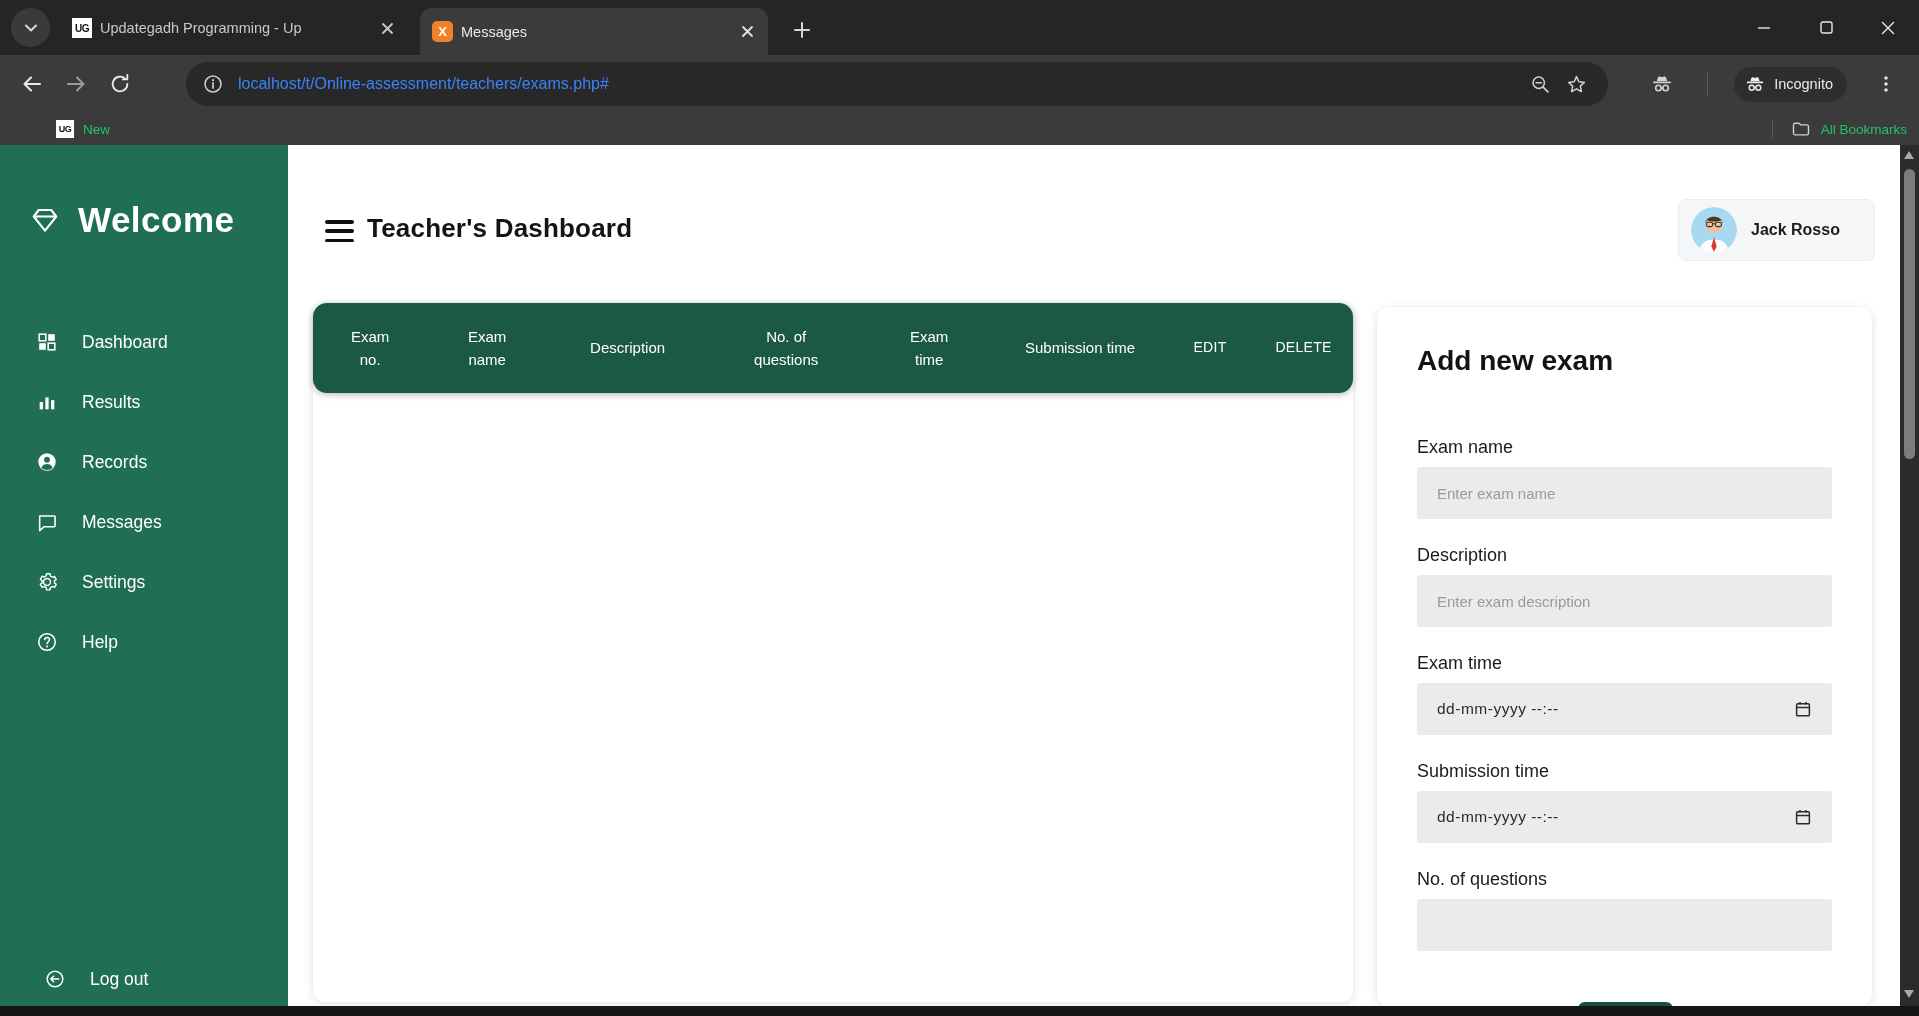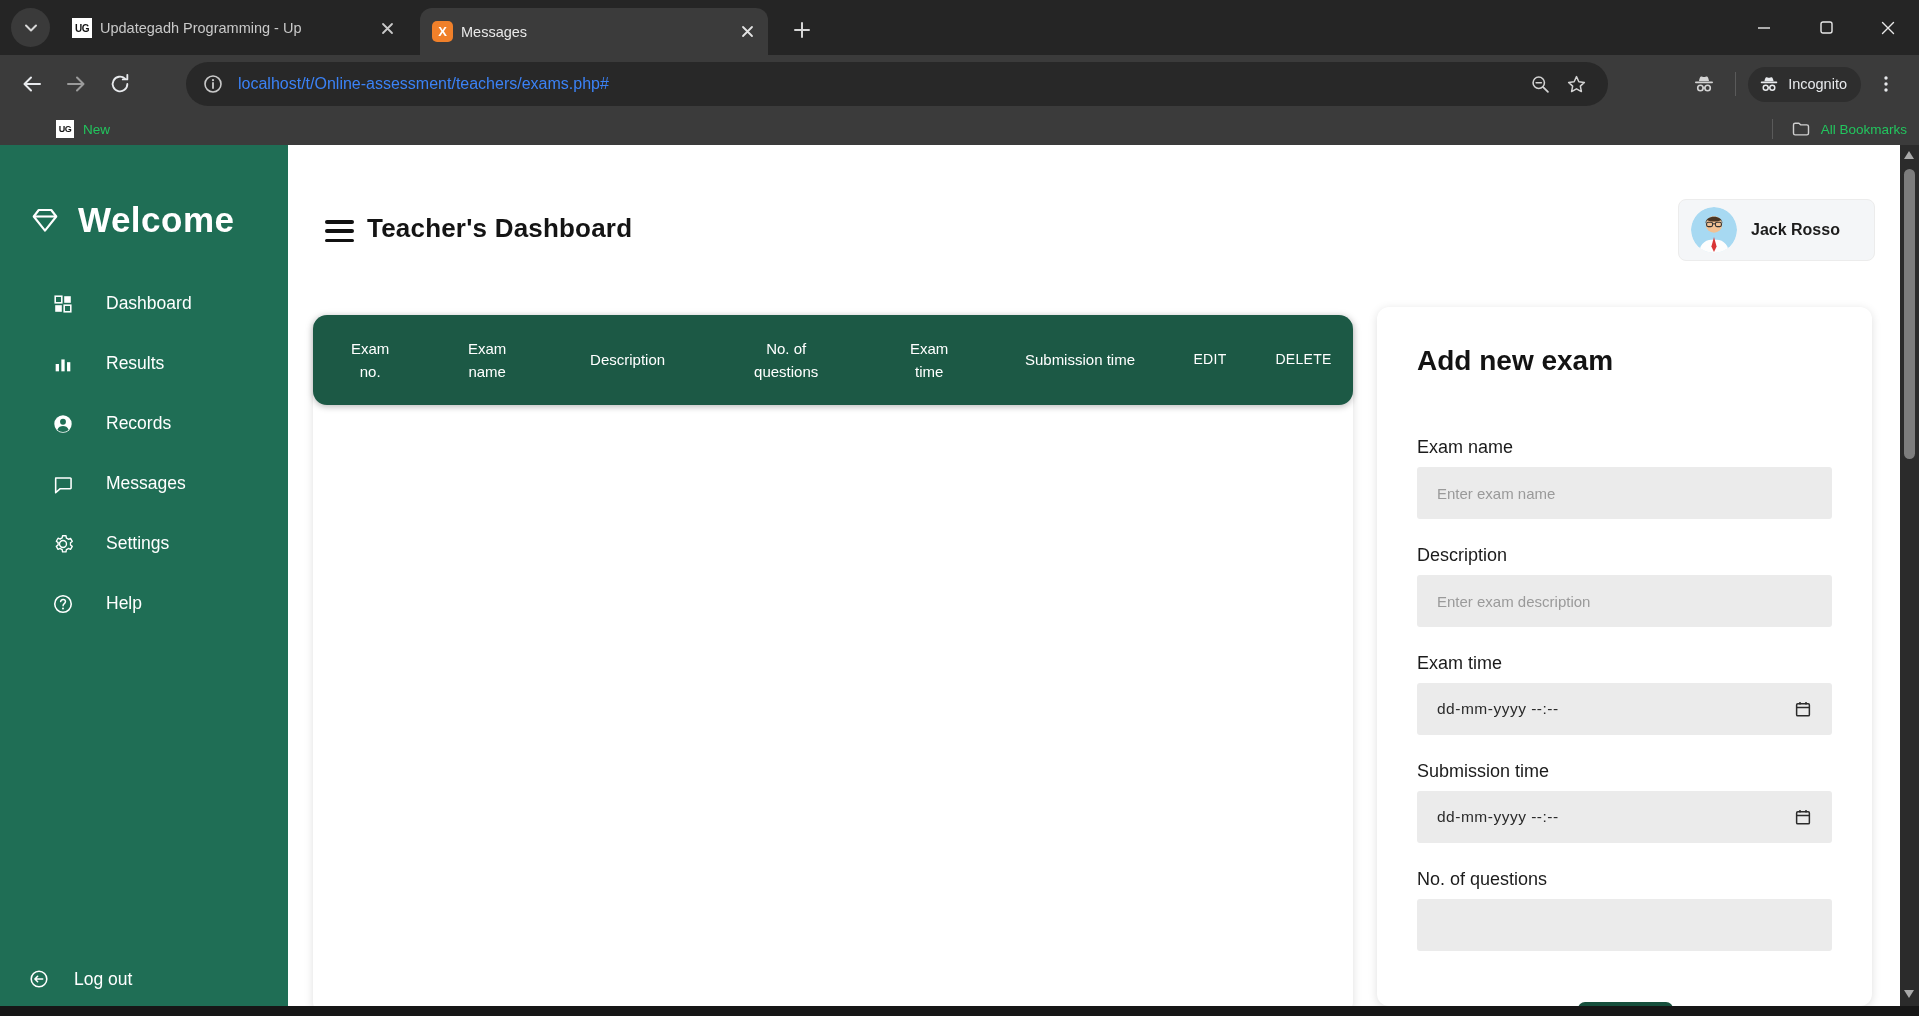--- a/index.html
+++ b/index.html
@@ -38,21 +38,21 @@
              flex:0 0 auto; }
   .nav-btn:first-child { margin-left:10px; }
   .urlbar { position:absolute; left:186px; top:7px; width:1422px; height:44px; background:#282828;
             border-radius:22px; display:flex; align-items:center; padding:0 14px 0 10px; }
   .url-info { width:34px; height:34px; border-radius:50%; display:flex; align-items:center;
               justify-content:center; flex:0 0 auto; }
   .url-text { flex:1; color:#3b82f6; font-size:16px; margin-left:8px; white-space:nowrap;
               overflow:hidden; }
   .url-icon { width:36px; height:36px; display:flex; align-items:center; justify-content:center;
               flex:0 0 auto; }
-  .tb-right { position:absolute; right:14px; top:0; height:58px; display:flex; align-items:center; gap:6px; }
+  .tb-right { position:absolute; right:14px; top:0; height:58px; display:flex; align-items:center; gap:20px; }
   .tb-icon { width:38px; height:38px; display:flex; align-items:center; justify-content:center; }
   .tb-sep { width:1px; height:24px; background:#5a5a5a; margin:0 6px; }
   .incog-chip { height:35px; background:#2e2e2e; border-radius:18px; display:flex;
                 align-items:center; padding:0 14px 0 10px; gap:8px; }
   .incog-chip span { color:#e8eaed; font-size:14.5px; }
 
   
   .bookmarks { position:absolute; top:113px; left:0; width:100%; height:32px; background:#3b3b3b;
                display:flex; align-items:center; }
   .bm-item { display:flex; align-items:center; gap:9px; margin-left:56px; }
@@ -62,45 +62,45 @@
   .bm-sep { width:1px; height:20px; background:#5a5a5a; margin-right:8px; }
 
   
   .page { position:absolute; top:145px; left:0; width:1919px; height:861px; background:#ffffff; }
 
   
   .sidebar { position:absolute; left:0; top:0; width:288px; height:100%; background:#1f6e55; }
   .brand { position:absolute; left:30px; top:55px; display:flex; align-items:center; gap:18px; }
   .brand-label { color:#fff; font-size:35px; font-weight:bold; letter-spacing:0.5px; }
   .menu { position:absolute; left:0; top:148px; width:100%; }
-  .menu-item { position:relative; height:60px; display:flex; align-items:flex-start; padding-left:52px;
-               gap:32px; }
+  .menu-item { position:relative; height:60px; display:flex; align-items:flex-end; padding-left:36px;
+               gap:24px; }
   .menu-item .mi-label { color:#fff; font-size:17.5px; }
   .menu-item.active::before { content:""; position:absolute; left:10px; right:0; top:1px;
                bottom:1px; background:#17503d; border-radius:29px 0 0 29px; }
   .menu-item > * { position:relative; }
   .logout { position:absolute; left:0; top:804px; width:100%; height:60px; display:flex;
-            align-items:center; padding-left:28px; gap:24px; }
+            align-items:center; padding-left:44px; gap:24px; }
   .logout .mi-label { color:#fff; font-size:17.5px; }
 
   
   .main { position:absolute; left:288px; top:0; width:1631px; height:100%; background:#fff; }
   .hamburger { position:absolute; left:37px; top:75px; width:29px; height:22px; display:flex;
                flex-direction:column; justify-content:space-between; }
   .hamburger div { height:3.5px; background:#111; border-radius:2px; }
   .page-title { position:absolute; left:79px; top:68px; font-size:26px; font-weight:bold;
                 color:#141414; letter-spacing:0.2px; }
   .profile { position:absolute; left:1390px; top:54px; width:197px; height:62px; background:#f4f6f8;
              border:1px solid #ececec; border-radius:8px; display:flex; align-items:center;
              padding-left:12px; gap:14px; }
   .avatar { width:46px; height:46px; border-radius:50%; overflow:hidden; flex:0 0 auto; }
   .profile-name { font-size:16px; font-weight:bold; color:#1c1c1c; }
 
   
-  .table-card { position:absolute; left:25px; top:170px; width:1040px; height:699px;
+  .table-card { position:absolute; left:25px; top:158px; width:1040px; height:699px;
                 background:#fff; border-radius:12px; box-shadow:0 2px 10px rgba(0,0,0,0.13); }
   .table-head { width:100%; height:90px; background:#1c5945; border-radius:14px;
                 box-shadow:0 2px 6px rgba(0,0,0,0.25); display:grid; align-items:center;
                 grid-template-columns:11% 11.5% 15.5% 15% 12.5% 16.5% 8.5% 9.5%; }
   .th { display:flex; align-items:center; justify-content:center; text-align:center;
         color:#fff; font-size:15px; line-height:1.55; height:100%; }
   .th span { display:inline-block; }
   .th:nth-child(1) span { max-width:58px; }
   .th:nth-child(2) span { max-width:62px; }
   .th:nth-child(4) span { max-width:92px; }

